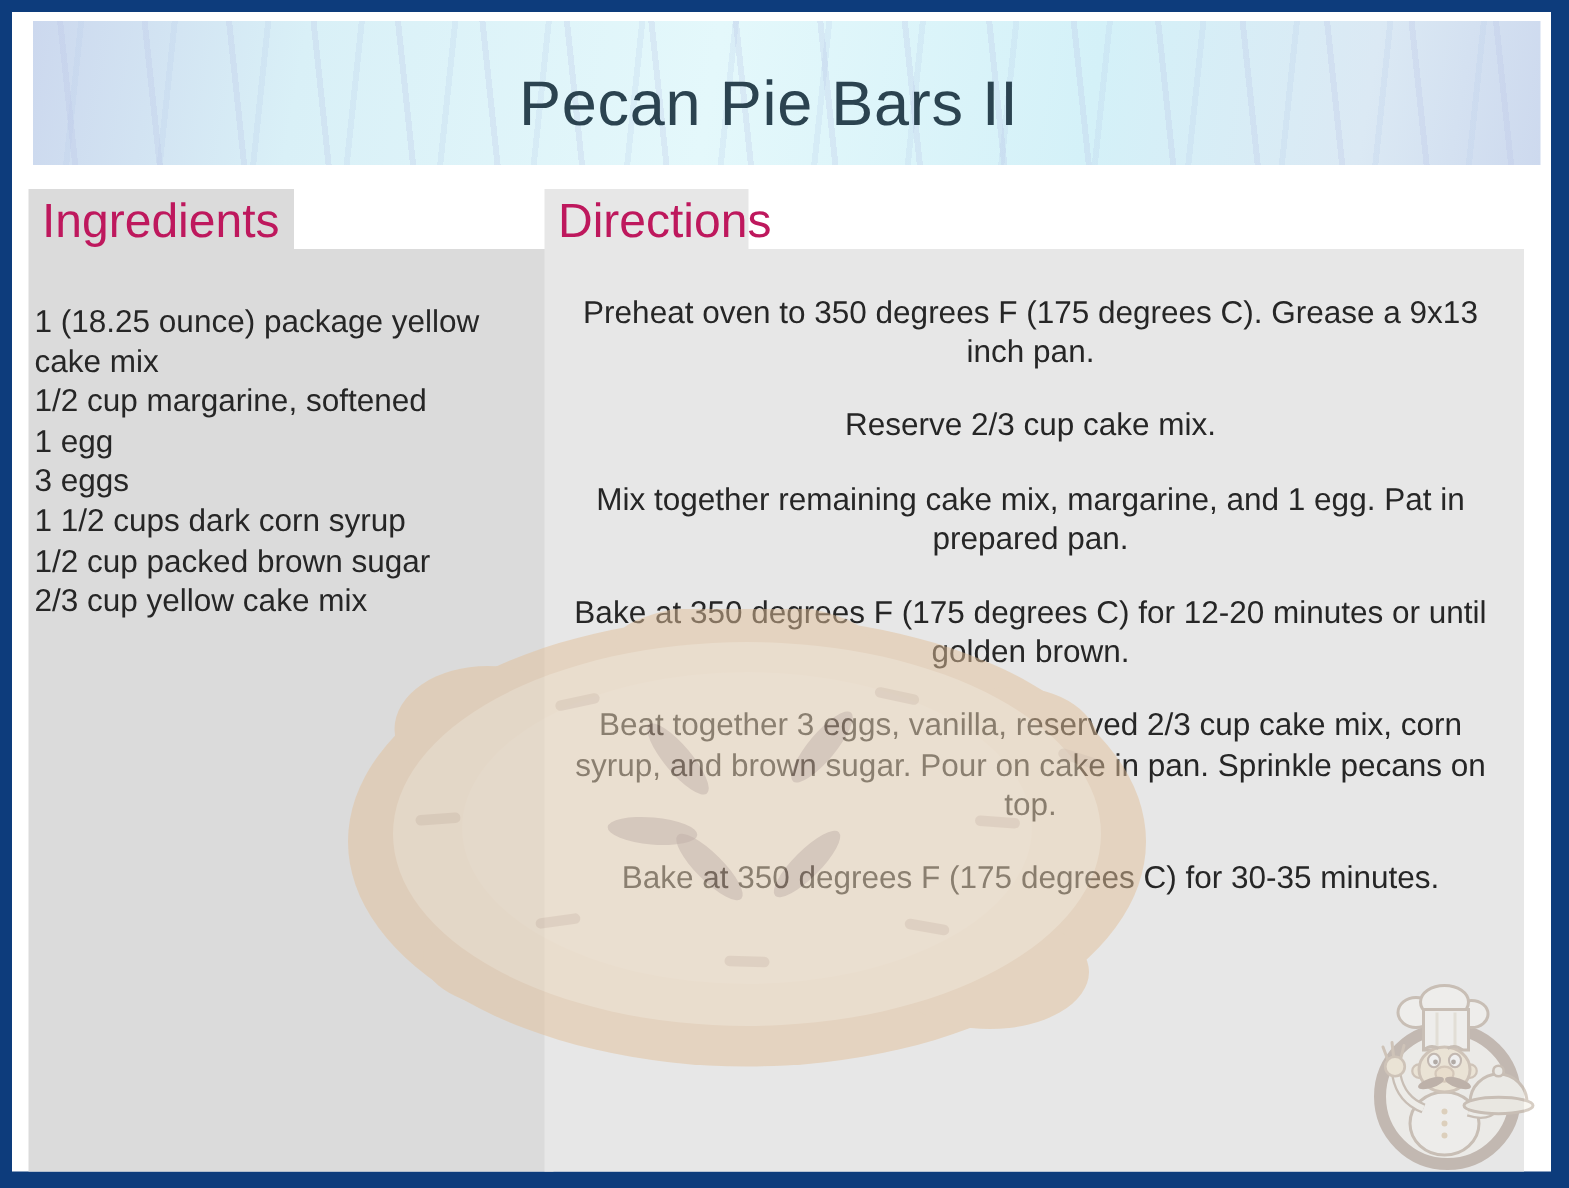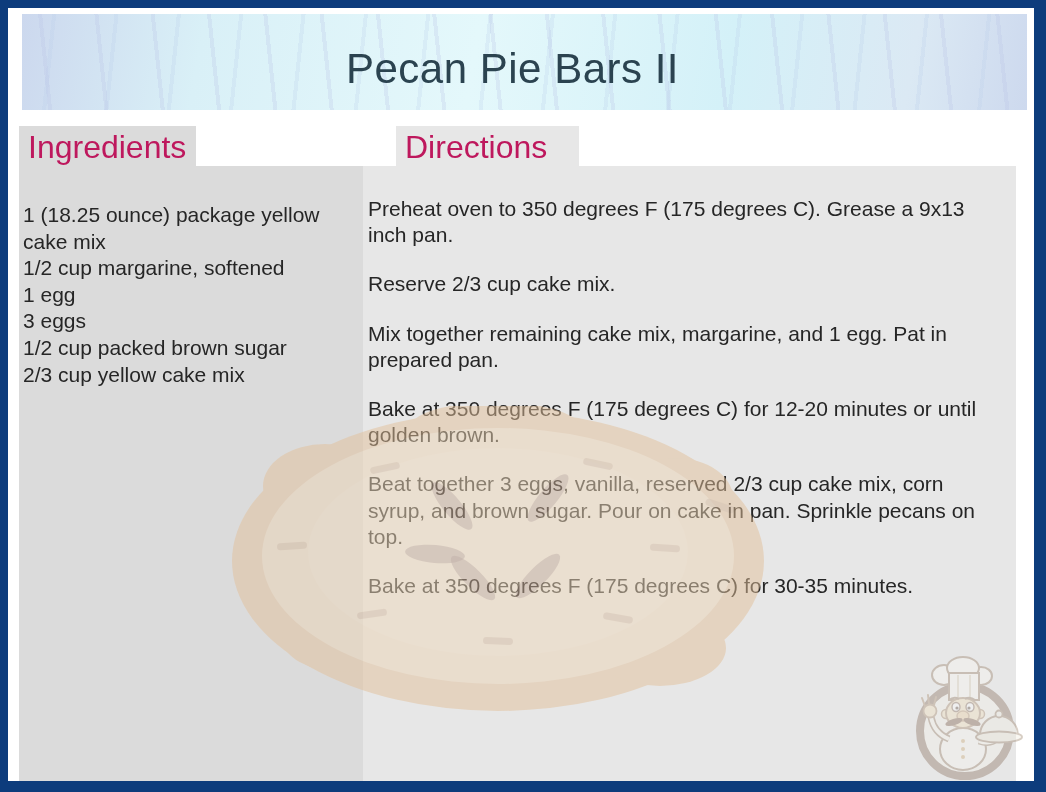--- a/index.html
+++ b/index.html
@@ -46,40 +46,41 @@
     position: absolute;
     top: 118px; height: 40px;
     font-size: 32px;
     color: #be185d;
     padding-left: 9px;
     line-height: 42px;
     box-sizing: border-box;
     white-space: nowrap;
   }
   .ing-heading { left: 11px;  width: 177px; background: #dbdbdb; }
-  .dir-heading { left: 355px; width: 183px; background: #e7e7e7; margin-left: 33px; }
+  .dir-heading { left: 355px; width: 136px; background: #e7e7e7; }
   
   .col {
     position: absolute;
     top: 158px; height: 615px;
     box-sizing: border-box;
     font-size: 21px;
     color: #262626;
   }
   .ing-col {
     left: 11px; width: 350px;
     background: #dbdbdb;
     padding: 36px 6px 0 4px;
     line-height: 26.6px;
   }
   .dir-col {
     left: 355px; width: 653px;
     background: #e7e7e7;
     padding: 30px 10px 10px 5px;
     line-height: 26.2px;
+    text-align: center;
   }
   .step { margin-bottom: 23px; }
   
   .pie-wm {
     position: absolute;
     left: 222px; top: 398px;
     width: 540px; height: 310px;
     opacity: 0.5;
     pointer-events: none;
     z-index: 30;
@@ -105,20 +106,21 @@
   <div class="section-heading ing-heading">Ingredients</div>
 
   <div class="section-heading dir-heading">Directions</div>
 
   <div class="col ing-col">
     <div>
         <div class="ingredient">1 (18.25 ounce) package yellow cake mix</div>
         <div class="ingredient">1/2 cup margarine, softened</div>
         <div class="ingredient">1 egg</div>
         <div class="ingredient">3 eggs</div>
+        <div class="ingredient">1 1/2 cups dark corn syrup</div>
         <div class="ingredient">1/2 cup packed brown sugar</div>
         <div class="ingredient">2/3 cup yellow cake mix</div>
       </div>
   </div>
 
   <div class="col dir-col">
     <div>
         <div class="step">Preheat oven to 350 degrees F (175 degrees C). Grease a 9x13 inch pan.</div>
         <div class="step">Reserve 2/3 cup cake mix.</div>
         <div class="step">Mix together remaining cake mix, margarine, and 1 egg. Pat in prepared pan.</div>

